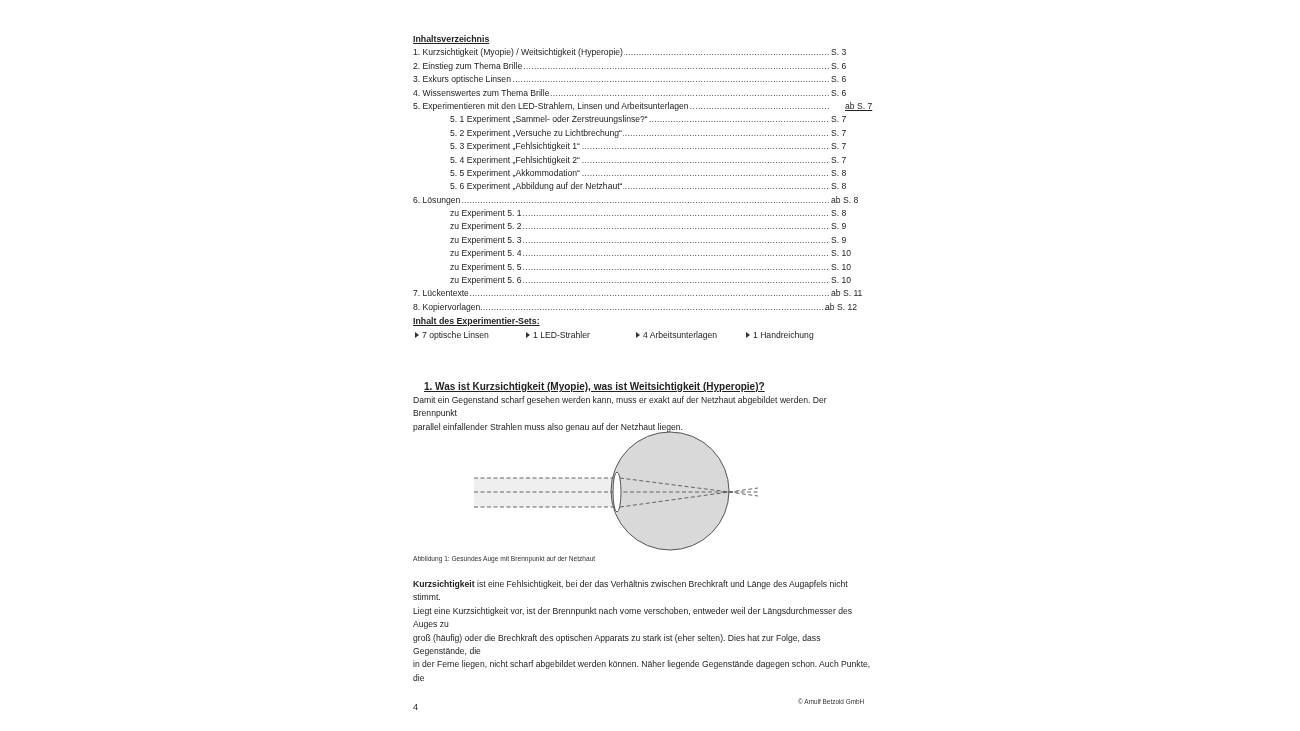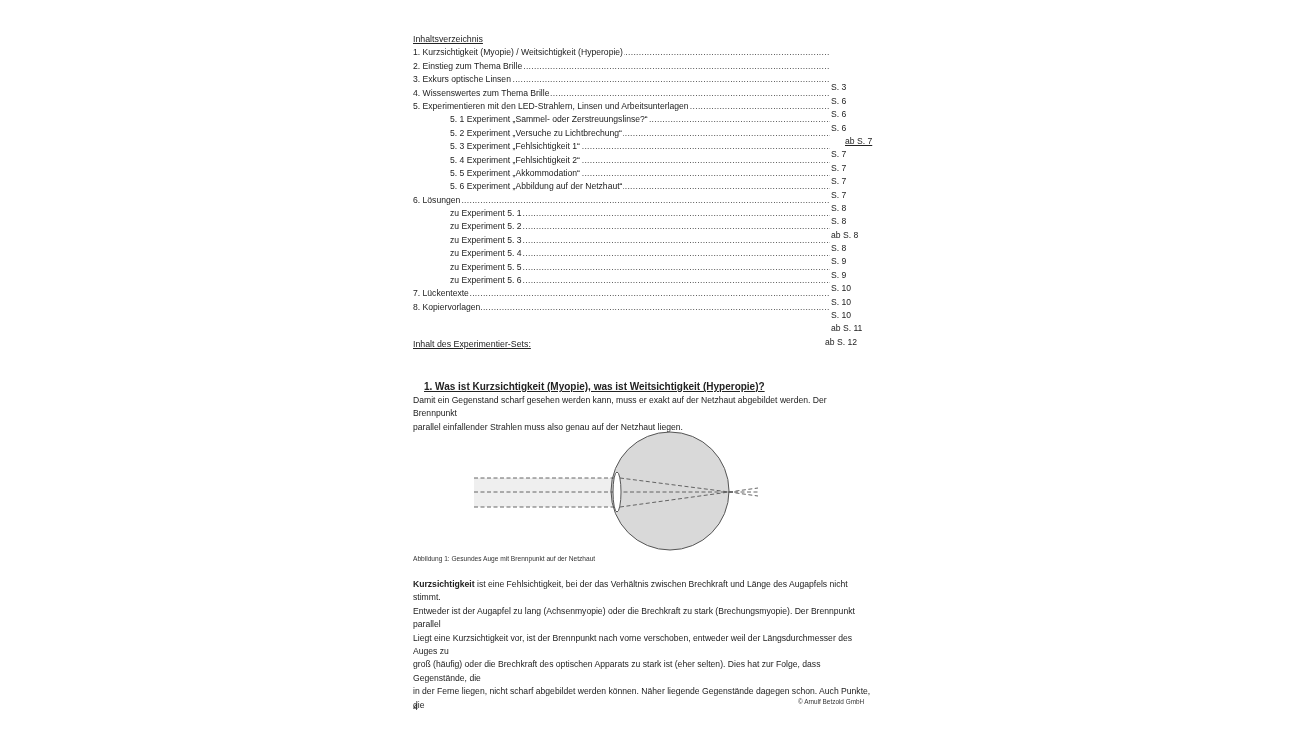--- a/index.html
+++ b/index.html
@@ -1,28 +1,28 @@
 <!DOCTYPE html>
 <html><head>
 <meta charset="utf-8">
 <style>
   html, body { margin:0; padding:0; }
   body {
     width:1300px; height:731px; background:#ffffff; position:relative; overflow:hidden;
     font-family:"Liberation Sans", sans-serif; color:#222; font-size:8.6px;
   }
   .page { position:absolute; left:413px; top:33px; width:460px; }
-  .h { font-weight:normal; text-decoration:underline; font-size:8.8px; line-height:13.4px; height:13.4px; }
+  .h { font-weight:bold; text-decoration:underline; font-size:8.8px; line-height:13.4px; height:13.4px; }
   .toc-row { position:relative; height:13.4px; line-height:13.4px; white-space:nowrap; }
   .toc-row .lbl { position:absolute; left:0; top:0; background:#fff; padding-right:1px;text-align:center; }
   .toc-row.sub .lbl { left:37px; }
   .toc-row .dots { position:absolute; left:0; right:43px; top:0; overflow:hidden; color:#444; letter-spacing:0.3px; }
   .toc-row.sub .dots { left:37px; }
-  .toc-row .pg { position:absolute; left:418px; top:0;margin-top:35px; }
-  .set-h { margin-top:24px; }
+  .toc-row .pg { position:absolute; left:418px; top:0; }
+  .set-h { margin-top:1px; }
   .set-row { position:relative; height:13.4px; line-height:13.4px; }
   .set-item { position:absolute; top:0; white-space:nowrap; }
   .tri { display:inline-block; width:0; height:0; border-top:3px solid transparent; border-bottom:3px solid transparent; border-left:4px solid #333; margin-right:3px; vertical-align:0px; }
   .section-h { position:absolute; left:424px; top:381px; font-weight:bold; text-decoration:underline; font-size:10px; }
   .para { position:absolute; left:413px; width:460px; line-height:13.4px; font-size:8.6px; }
   .caption { position:absolute; left:413px; top:555px; font-size:6.6px; color:#333; }
   .pagenum { position:absolute; left:413px; top:702px; font-size:9px; }
   .copyright { position:absolute; left:798px; top:698px; font-size:6.4px; color:#333; }
   svg.diagram { position:absolute; left:0; top:0; }
 </style>
@@ -128,20 +128,26 @@
         <span class="pg" style="left: 418px;">ab S. 11</span>
       </div>
       <div class="toc-row">
         <span class="dots">.......................................................................................................................................................................................................................................................................</span>
         <span class="lbl">8. Kopiervorlagen</span>
         <span class="pg" style="left: 412px;">ab S. 12</span>
       </div>
     </div>
 
   <div class="h set-h">Inhalt des Experimentier-Sets:</div>
+  <div class="set-row">
+    <span class="set-item" style="left:2px"><span class="tri"></span><span>7 optische Linsen</span></span>
+    <span class="set-item" style="left:113px"><span class="tri"></span><span>1 LED-Strahler</span></span>
+    <span class="set-item" style="left:223px"><span class="tri"></span><span>4 Arbeitsunterlagen</span></span>
+    <span class="set-item" style="left:333px"><span class="tri"></span><span>1 Handreichung</span></span>
+  </div>
 </div>
 
 <div class="section-h">1. Was ist Kurzsichtigkeit (Myopie), was ist Weitsichtigkeit (Hyperopie)?</div>
 <div class="para" style="top:394px">
   <div>Damit ein Gegenstand scharf gesehen werden kann, muss er exakt auf der Netzhaut abgebildet werden. Der Brennpunkt</div>
   <div>parallel einfallender Strahlen muss also genau auf der Netzhaut liegen.</div>
 </div>
 
 <svg class="diagram" width="1300" height="731">
   <rect x="474" y="478" width="145" height="29" fill="#efefef"></rect>
@@ -155,21 +161,20 @@
     <line x1="729" y1="492" x2="758" y2="488"></line>
     <line x1="729" y1="492" x2="758" y2="496"></line>
   </g>
   <ellipse cx="617" cy="492" rx="4" ry="20" fill="#ffffff" stroke="#555" stroke-width="1"></ellipse>
 </svg>
 
 <div class="caption">Abbildung 1: Gesundes Auge mit Brennpunkt auf der Netzhaut</div>
 
 <div class="para" style="top:578px">
   <div><b>Kurzsichtigkeit</b><span> ist eine Fehlsichtigkeit, bei der das Verhältnis zwischen Brechkraft und Länge des Augapfels nicht stimmt.</span></div>
-  <div>Entweder ist der Augapfel zu lang (Achsenmyopie) oder die Brechkraft zu stark (Brechungsmyopie). Der Brennpunkt parallel</div>
   <div>Liegt eine Kurzsichtigkeit vor, ist der Brennpunkt nach vorne verschoben, entweder weil der Längsdurchmesser des Auges zu</div>
   <div>groß (häufig) oder die Brechkraft des optischen Apparats zu stark ist (eher selten). Dies hat zur Folge, dass Gegenstände, die</div>
   <div>in der Ferne liegen, nicht scharf abgebildet werden können. Näher liegende Gegenstände dagegen schon. Auch Punkte, die</div>
 
 </div>
 
 <div class="pagenum">4</div>
 <div class="copyright">© Arnulf Betzold GmbH</div>
 
 </body></html>

